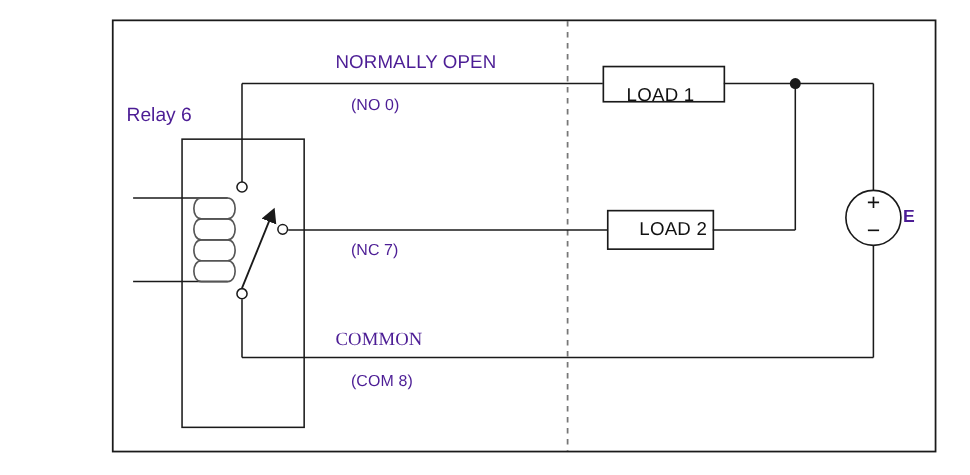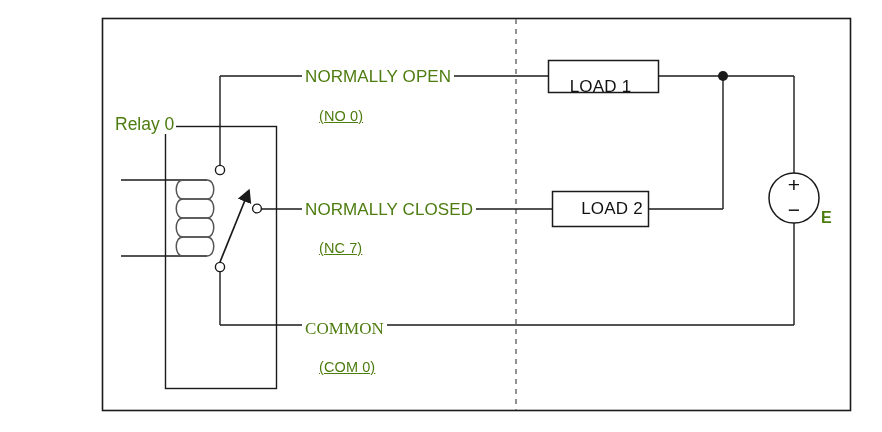--- a/index.html
+++ b/index.html
@@ -21,35 +21,33 @@
   #diagram-svg {
     position: absolute;
     left: 0;
     top: 0;
     width: 882px;
     height: 432px;
   }
   .lbl {
     position: absolute;
     white-space: nowrap;
-    color: #4d7c0f;
+    color: #4c1d95;
     background: #ffffff;
     line-height: 1;
-    margin-top: 20px;
   }
   .lbl-main {
     font-size: 17px;
     letter-spacing: 0.1px;
     padding: 0 3px;
   }
   .lbl-sub {
     font-size: 14.5px;
     letter-spacing: 0.1px;
     padding: 0 3px;
-    text-decoration: underline;
   }
   .lbl-relay {
     font-size: 17.5px;
     padding: 0 2px;
   }
   .lbl-load {
     font-size: 17px;
     letter-spacing: 0.2px;
     background: transparent;
   }
@@ -117,30 +115,29 @@
     <line x1="723" y1="209" x2="723" y2="76" stroke="#1a1a1a" stroke-width="1.4"></line>
 
     <circle cx="723" cy="76" r="5" fill="#1a1a1a"></circle>
 
     <line x1="794" y1="76" x2="794" y2="173" stroke="#1a1a1a" stroke-width="1.4"></line>
     <line x1="794" y1="223" x2="794" y2="325" stroke="#1a1a1a" stroke-width="1.4"></line>
 
     <circle cx="794" cy="198" r="25" fill="#ffffff" stroke="#1a1a1a" stroke-width="1.5"></circle>
   </svg>
 
-  <div class="lbl lbl-relay" style="left:113px; top:96px;">Relay 0</div>
+  <div class="lbl lbl-relay" style="left:113px; top:96px;">Relay 6</div>
 
   <div class="lbl lbl-main" style="left:302px; top:48px;">NORMALLY OPEN</div>
   <div class="lbl lbl-sub" style="left:316px; top:89px;">(NO 0)</div>
 
-  <div class="lbl lbl-main" style="left:302px; top:181px;">NORMALLY CLOSED</div>
   <div class="lbl lbl-sub" style="left:316px; top:221px;">(NC 7)</div>
 
   <div class="lbl lbl-main" style="left:302px; top:300px;font-family:Liberation Serif, serif;">COMMON</div>
-  <div class="lbl lbl-sub" style="left:316px; top:340px;">(COM 0)</div>
+  <div class="lbl lbl-sub" style="left:316px; top:340px;">(COM 8)</div>
 
   <div class="box-label lbl-load" style="left:548px; top:70px; width:105px; height:33px;text-align:center;">LOAD 1</div>
 
   <div class="box-label lbl-load" style="left:552px; top:191px; width:120px; height:36px;">LOAD 2</div>
 
   <div class="box-label" style="left:782px; top:175px; width:24px; height:20px;
        font-size:21px; color:#111;">+</div>
   <div class="box-label" style="left:782px; top:200px; width:24px; height:20px;
        font-size:21px; color:#111;">−</div>
 

